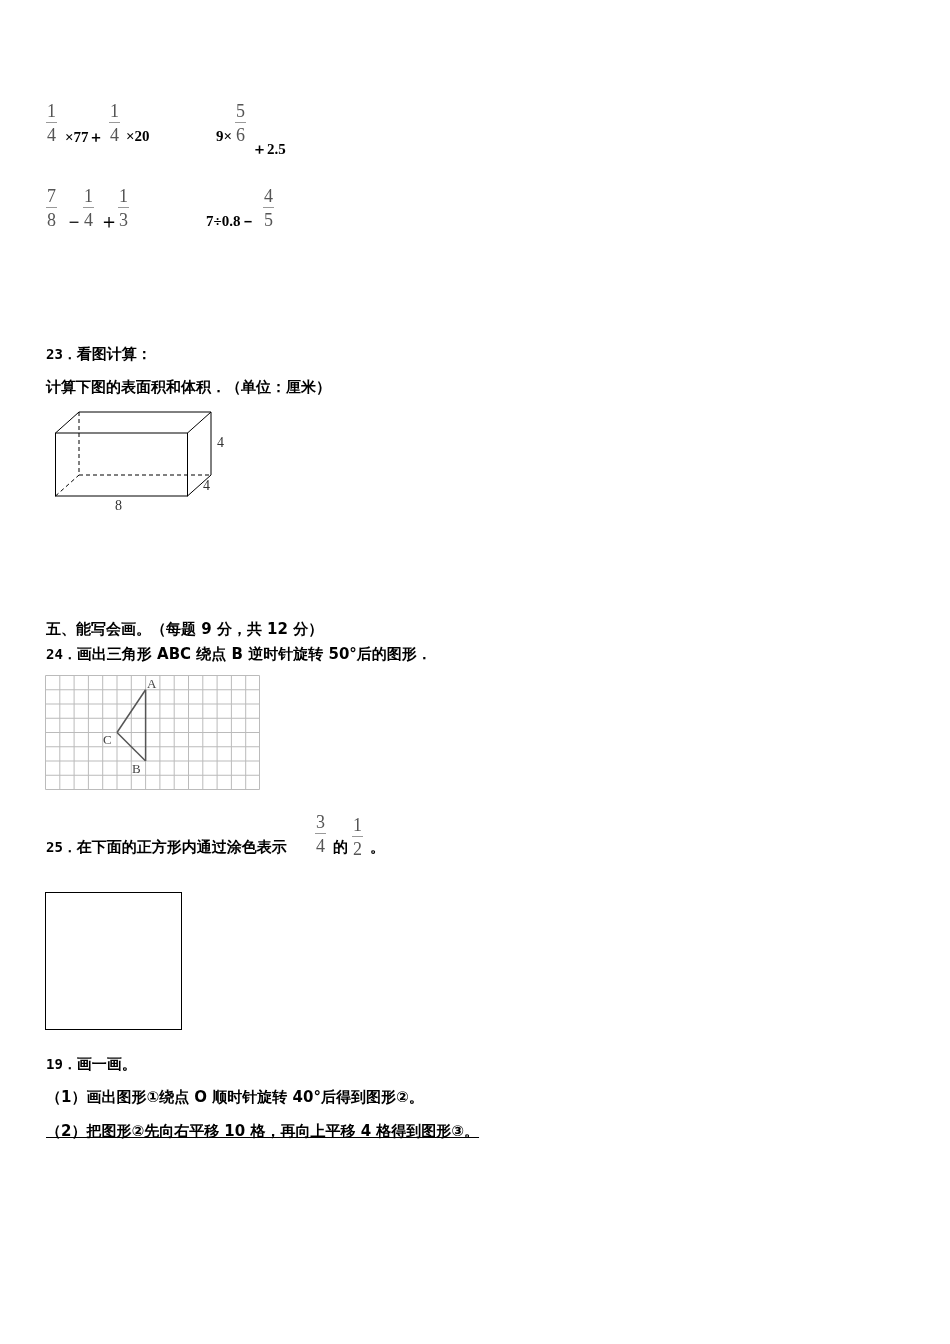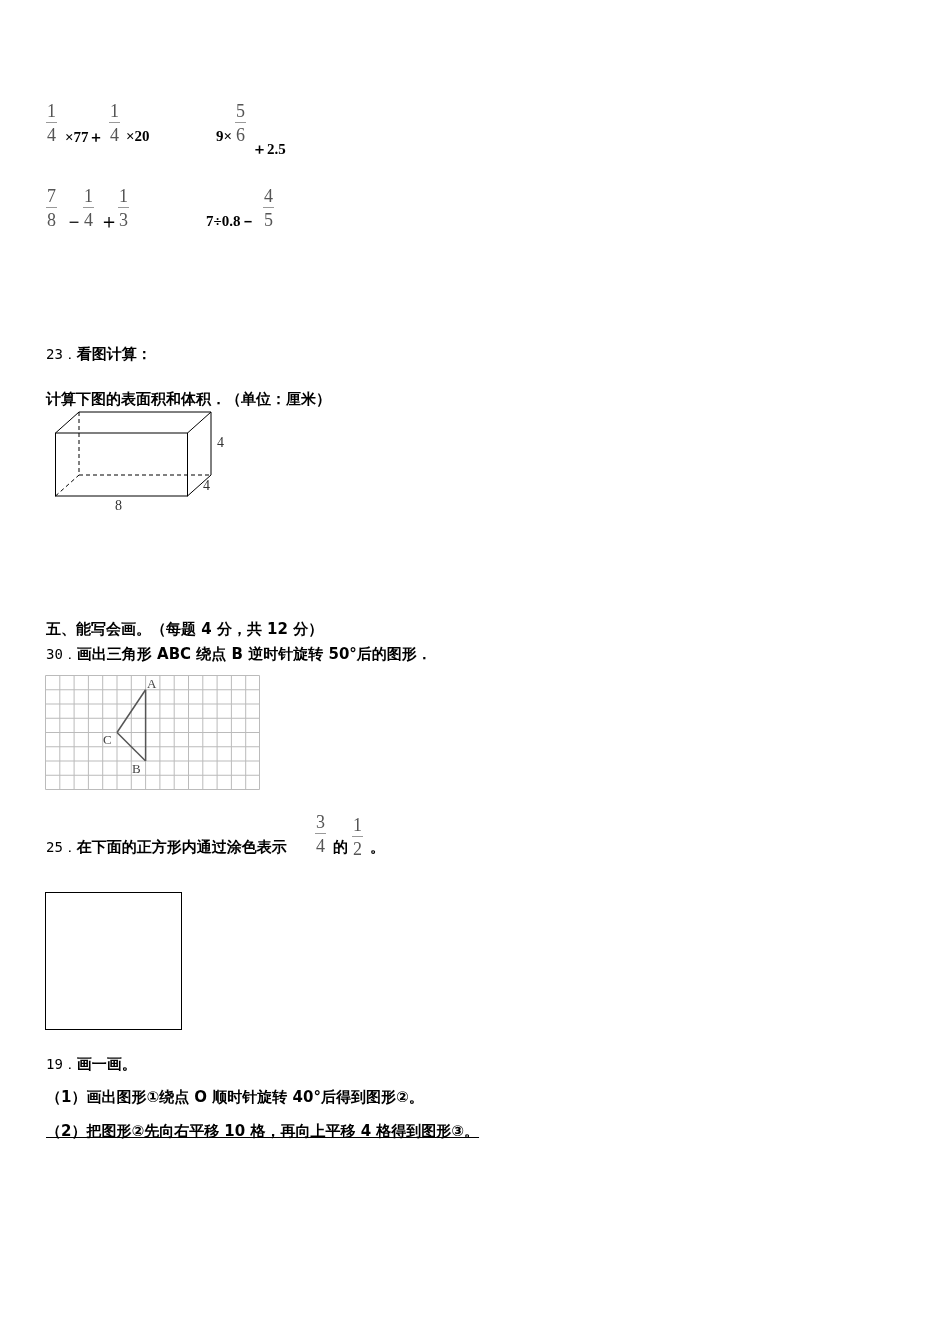--- a/index.html
+++ b/index.html
@@ -7,21 +7,21 @@
          font-family: "DejaVu Serif", "Liberation Serif", serif; color: #000; }
   .abs { position: absolute; }
   .frac { position: absolute; display: inline-block; text-align: center;
           font-family: "Liberation Serif", "DejaVu Serif", serif; color: #555; font-size: 18px; line-height: 18px; }
   .frac .num { display: block; padding: 0 1px 2px; border-bottom: 1px solid #999; }
   .frac .den { display: block; padding-top: 3px; }
   .expr { position: absolute; font-family: "Liberation Serif", serif; font-weight: bold; font-size: 15px; color: #000; white-space: nowrap; }
   .op { position: absolute; font-family: "Liberation Serif", serif; font-size: 20px; color: #000; }
   .line { position: absolute; font-size: 15px; white-space: nowrap; font-weight: bold;
           font-family: "DejaVu Sans", "Liberation Sans", sans-serif; }
-  .qnum { font-family: "DejaVu Sans Mono", monospace; font-weight: normal; font-size: 14px; }
+  .qnum { font-family: "DejaVu Sans Mono", monospace; font-weight: bold; font-size: 14px; }
   .dim { position: absolute; font-family: "Liberation Serif", serif; font-size: 14px; color: #333; }
 </style>
 </head>
 <body>
 
 <div class="frac" style="left:46px;top:102px;">
   <span class="num">1</span>
   <span class="den">4</span>
 </div>
 <div class="expr" style="left:65px;top:128px;">×77＋</div>
@@ -55,45 +55,45 @@
 
 <div class="expr" style="left:206px;top:212px;">7÷0.8－</div>
 <div class="frac" style="left:263px;top:187px;">
   <span class="num">4</span>
   <span class="den">5</span>
 </div>
 
 <div class="line" style="left:46px;top:345px;">
   <span class="qnum">23．</span><span>看图计算：</span>
 </div>
-<div class="line" style="left:46px;top:378px;margin-top:12px;">计算下图的表面积和体积．（单位：厘米）</div>
+<div class="line" style="left:46px;top:378px;">计算下图的表面积和体积．（单位：厘米）</div>
 
 <svg class="abs" style="left:40px;top:400px;" width="200" height="120">
 
   <rect x="15.5" y="33" width="132" height="63" fill="none" stroke="#000" stroke-width="1"></rect>
 
   <line x1="15.5" y1="33" x2="39" y2="12" stroke="#000"></line>
   <line x1="39" y1="12" x2="171" y2="12" stroke="#000"></line>
   <line x1="147.5" y1="33" x2="171" y2="12" stroke="#000"></line>
 
   <line x1="171" y1="12" x2="171" y2="75" stroke="#000"></line>
   <line x1="147.5" y1="96" x2="171" y2="75" stroke="#000"></line>
 
   <line x1="39" y1="12" x2="39" y2="75" stroke="#000" stroke-dasharray="4,3"></line>
   <line x1="39" y1="75" x2="171" y2="75" stroke="#000" stroke-dasharray="4,3"></line>
   <line x1="15.5" y1="96" x2="39" y2="75" stroke="#000" stroke-dasharray="4,3"></line>
 </svg>
 <div class="dim" style="left:217px;top:435px;">4</div>
 <div class="dim" style="left:203px;top:478px;">4</div>
 <div class="dim" style="left:115px;top:498px;">8</div>
 
-<div class="line" style="left:46px;top:620px;">五、能写会画。（每题 4 分，共 12 分）</div>
+<div class="line" style="left:46px;top:620px;">五、能写会画。（每题 9 分，共 12 分）</div>
 
 <div class="line" style="left:46px;top:645px;">
-  <span class="qnum">30．</span><span>画出三角形 ABC 绕点 B 逆时针旋转 50°后的图形．</span>
+  <span class="qnum">24．</span><span>画出三角形 ABC 绕点 B 逆时针旋转 50°后的图形．</span>
 </div>
 
 <svg class="abs" style="left:45px;top:675px;" width="216" height="116">
   <g stroke="#bbbbbb" stroke-width="1">
     <line x1="0.5" y1="0.5" x2="214.5" y2="0.5"></line>
       <line x1="0.5" y1="14.75" x2="214.5" y2="14.75"></line>
     <line x1="0.5" y1="29" x2="214.5" y2="29"></line>
       <line x1="0.5" y1="43.25" x2="214.5" y2="43.25"></line>
     <line x1="0.5" y1="57.5" x2="214.5" y2="57.5"></line>
       <line x1="0.5" y1="71.75" x2="214.5" y2="71.75"></line>

